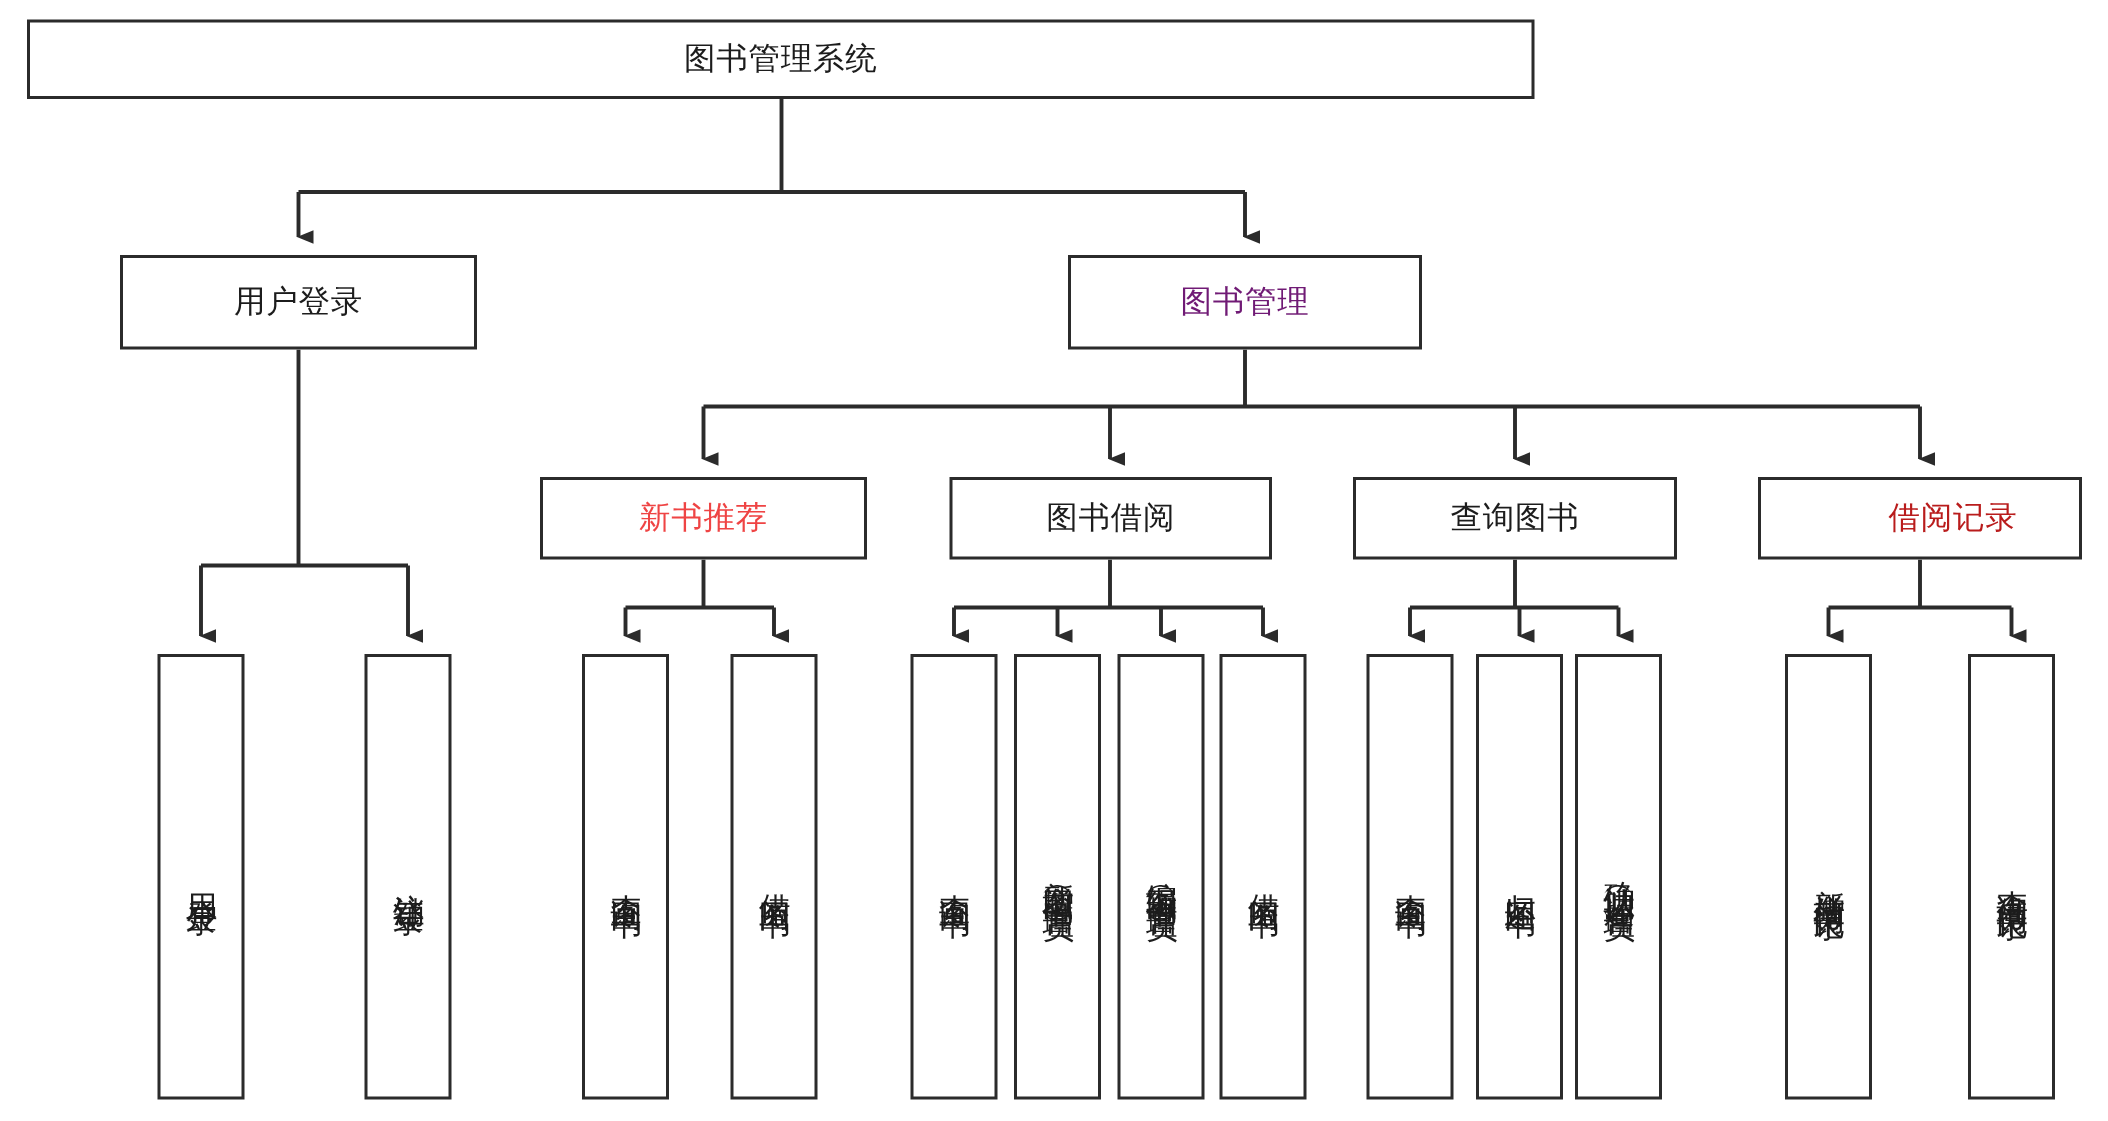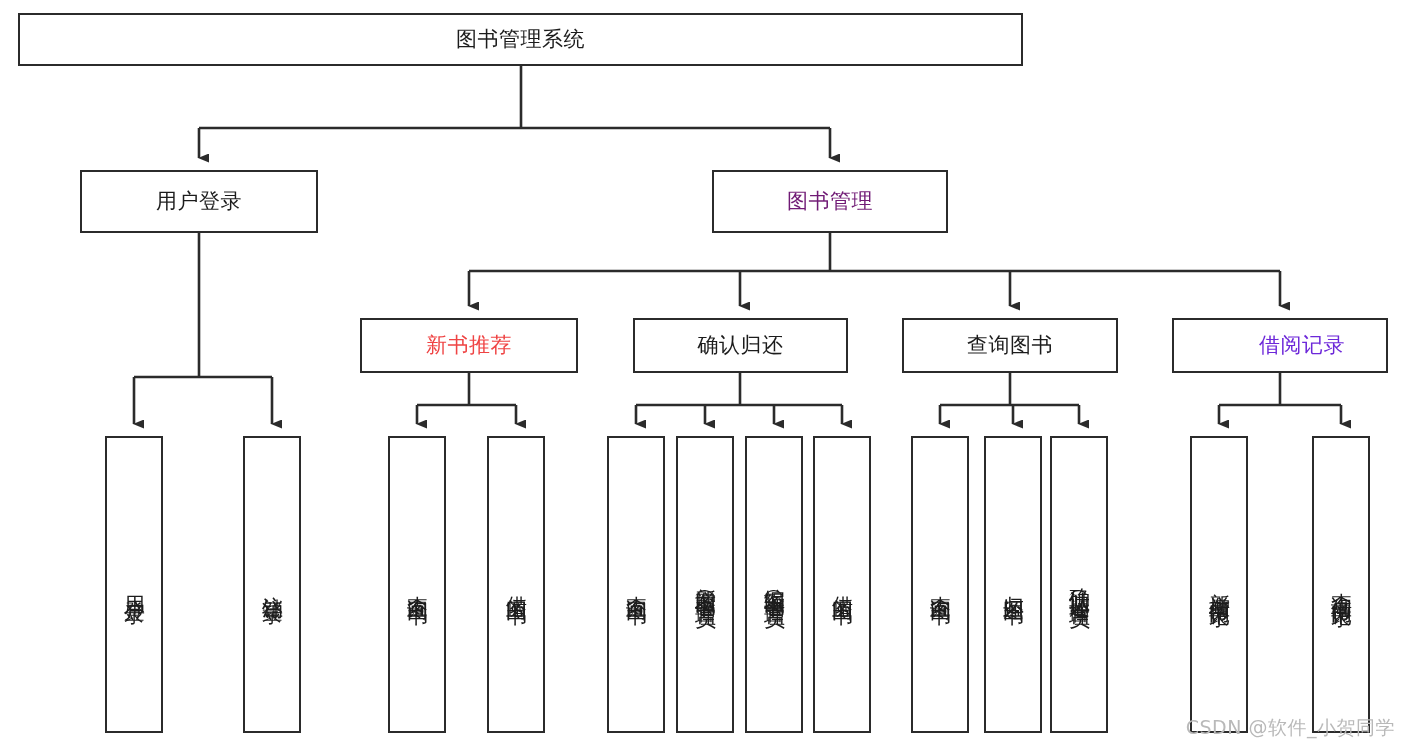--- a/index.html
+++ b/index.html
@@ -129,27 +129,27 @@
       <div class="node-box" style="left: 80px; top: 170px; width: 238px; height: 63px; border-color: rgb(43, 43, 43); background: rgb(255, 255, 255);">
         <span class="node-label-h" style="color: rgb(28, 28, 28);">用户登录</span>
       </div>
       <div class="node-box" style="left: 712px; top: 170px; width: 236px; height: 63px; border-color: rgb(43, 43, 43); background: rgb(255, 255, 255);">
         <span class="node-label-h" style="color: #701a75;">图书管理</span>
       </div>
       <div class="node-box" style="left: 360px; top: 318px; width: 218px; height: 55px; border-color: rgb(43, 43, 43); background: rgb(255, 255, 255);">
         <span class="node-label-h" style="color: #ef4444;">新书推荐</span>
       </div>
       <div class="node-box" style="left: 633px; top: 318px; width: 215px; height: 55px; border-color: rgb(43, 43, 43); background: rgb(255, 255, 255);">
-        <span class="node-label-h" style="color: rgb(28, 28, 28);">确认归还</span>
+        <span class="node-label-h" style="color: rgb(28, 28, 28);">图书借阅</span>
       </div>
       <div class="node-box" style="left: 902px; top: 318px; width: 216px; height: 55px; border-color: rgb(43, 43, 43); background: rgb(255, 255, 255);">
         <span class="node-label-h" style="color: rgb(28, 28, 28);">查询图书</span>
       </div>
       <div class="node-box" style="left: 1172px; top: 318px; width: 216px; height: 55px; border-color: rgb(43, 43, 43); background: rgb(255, 255, 255);">
-        <span class="node-label-h" style="color: #6d28d9; margin-left: 44px;">借阅记录</span>
+        <span class="node-label-h" style="color: #b91c1c; margin-left: 44px;">借阅记录</span>
       </div>
       <div class="node-box leaf" style="left: 105px; top: 436px; width: 58px; height: 297px; border-color: rgb(43, 43, 43); background: rgb(255, 255, 255);">
         <span class="node-label-v" style="color: rgb(28, 28, 28);">用户登录</span>
       </div>
       <div class="node-box leaf" style="left: 243px; top: 436px; width: 58px; height: 297px; border-color: rgb(43, 43, 43); background: rgb(255, 255, 255);">
         <span class="node-label-v" style="color: rgb(28, 28, 28);">注销登录</span>
       </div>
       <div class="node-box leaf" style="left: 388px; top: 436px; width: 58px; height: 297px; border-color: rgb(43, 43, 43); background: rgb(255, 255, 255);">
         <span class="node-label-v" style="color: rgb(28, 28, 28);">查询图书</span>
       </div>
@@ -178,14 +178,13 @@
         <span class="node-label-v" style="color: rgb(28, 28, 28);">确认归还（管理员）</span>
       </div>
       <div class="node-box leaf" style="left: 1190px; top: 436px; width: 58px; height: 297px; border-color: rgb(43, 43, 43); background: rgb(255, 255, 255);">
         <span class="node-label-v" style="color: rgb(28, 28, 28);">新增借阅记录</span>
       </div>
       <div class="node-box leaf" style="left: 1312px; top: 436px; width: 58px; height: 297px; border-color: rgb(43, 43, 43); background: rgb(255, 255, 255);">
         <span class="node-label-v" style="color: rgb(28, 28, 28);">查询借阅记录</span>
       </div>
     </div>
 
-  <div class="watermark">CSDN @软件_小贺同学</div>
 </div>
 
 </body></html>

